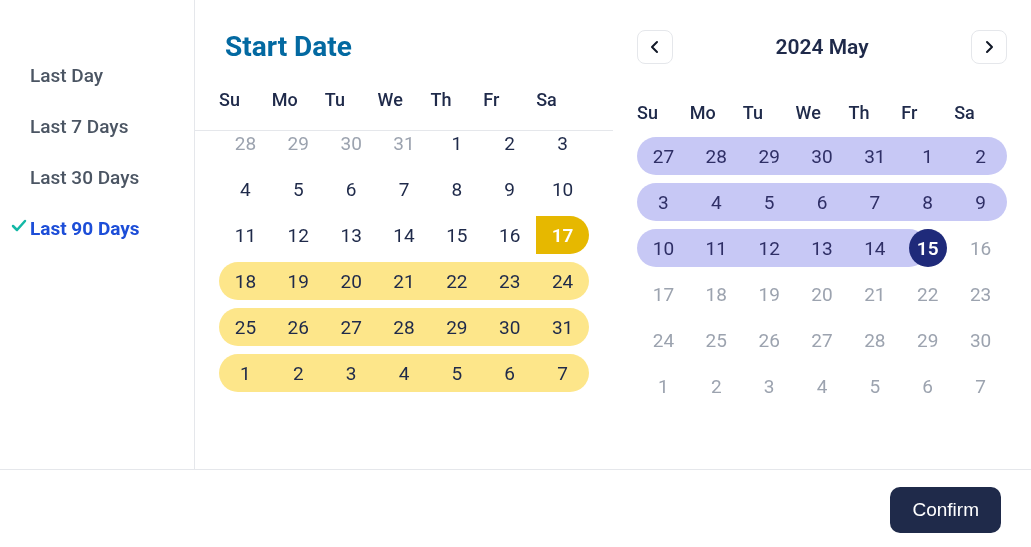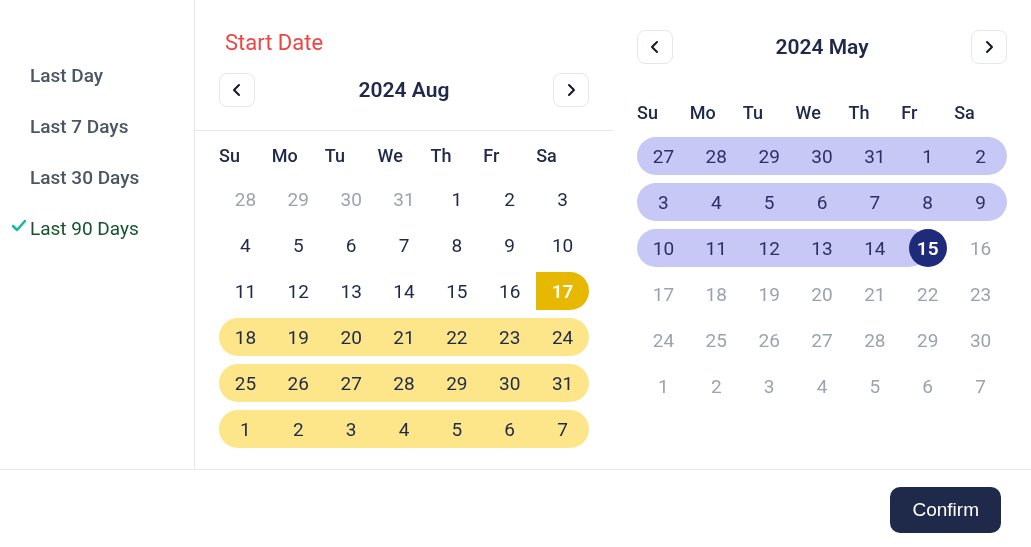--- a/index.html
+++ b/index.html
@@ -27,43 +27,43 @@
     position: relative;
   }
   .preset {
     padding: 14px 0 14px 30px;
     font-size: 19px;
     color: #4b5563;
     cursor: pointer;
     font-weight: 500;
   }
   .preset.active {
-    color: #14532d;
-    font-weight: 400;
+    color: #1d4ed8;
+    font-weight: 700;
   }
   .preset .check {
     position: absolute;
     left: 10px;
     color: #14b8a6;
     display: none;
   }
   .preset.active .check { display: inline-block; }
   .panels {
     flex: 1;
     display: flex;
   }
   .panel {
     width: 50%;
     padding: 30px 24px 10px 24px;
     position: relative;
   }
   .panel-title {
-    font-size: 22px;
-    font-weight: 400;
-    color: #ef4444;
+    font-size: 28px;
+    font-weight: 700;
+    color: #0369a1;
     margin-bottom: 18px;
     padding-left: 6px;
   }
   .month-row {
     display: flex;
     align-items: center;
     justify-content: space-between;
     padding-bottom: 12px;
   }
   .nav-btn {
@@ -173,33 +173,20 @@
         <div class="preset"><span>Last Day</span></div>
         <div class="preset"><span>Last 7 Days</span></div>
         <div class="preset"><span>Last 30 Days</span></div>
         <div class="preset active"><span class="check"><svg width="18" height="18" viewBox="0 0 18 18">
               <path d="M3 9 L7 13 L15 4" stroke="#14b8a6" stroke-width="2.5" fill="none" stroke-linecap="round" stroke-linejoin="round"></path>
             </svg></span><span>Last 90 Days</span></div>
       </div>
     <div class="panels">
       <div class="panel">
         <div class="panel-title">Start Date</div>
-        <div class="month-row">
-          <div class="nav-btn">
-            <svg width="10" height="14" viewBox="0 0 10 14">
-                <path d="M7 2 L2 7 L7 12" stroke="#111827" stroke-width="2" fill="none" stroke-linecap="round" stroke-linejoin="round"></path>
-              </svg>
-          </div>
-          <div class="month-label">2024  Aug</div>
-          <div class="nav-btn">
-            <svg width="10" height="14" viewBox="0 0 10 14">
-                <path d="M3 2 L8 7 L3 12" stroke="#111827" stroke-width="2" fill="none" stroke-linecap="round" stroke-linejoin="round"></path>
-              </svg>
-          </div>
-        </div>
         <div class="divider"></div>
         <div class="grid" id="start-grid">
             <div class="dow">Su</div>
             <div class="dow">Mo</div>
             <div class="dow">Tu</div>
             <div class="dow">We</div>
             <div class="dow">Th</div>
             <div class="dow">Fr</div>
             <div class="dow">Sa</div>
             <div class="daycell outside">28</div>

